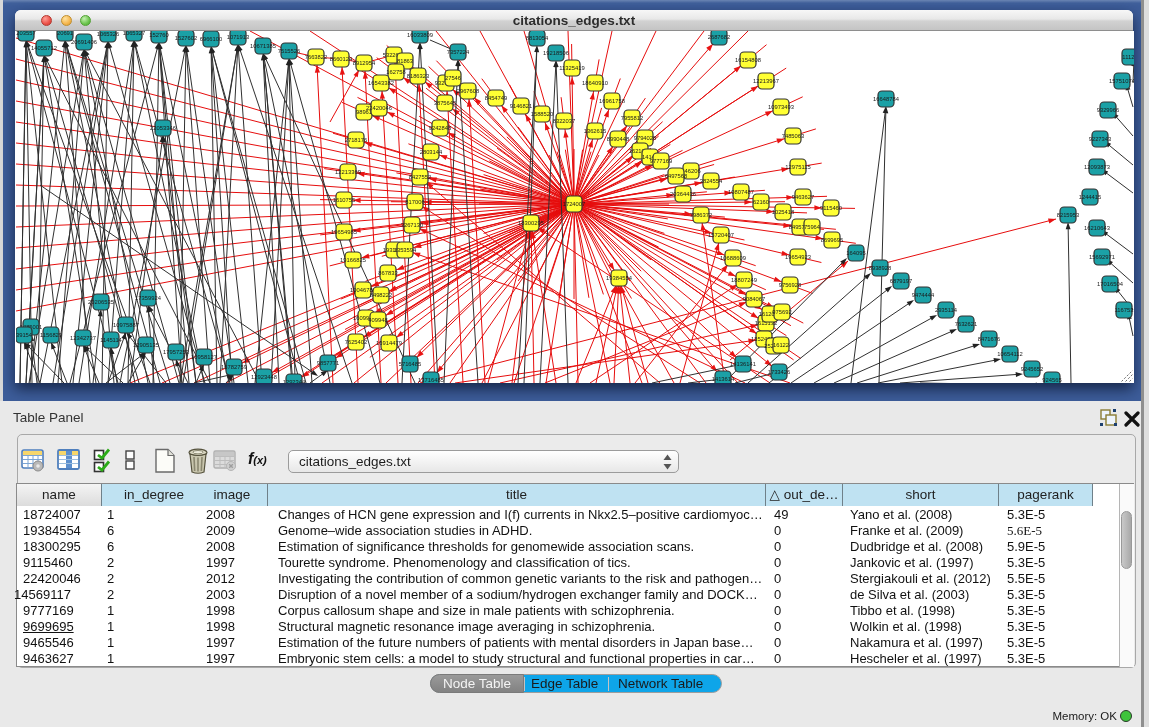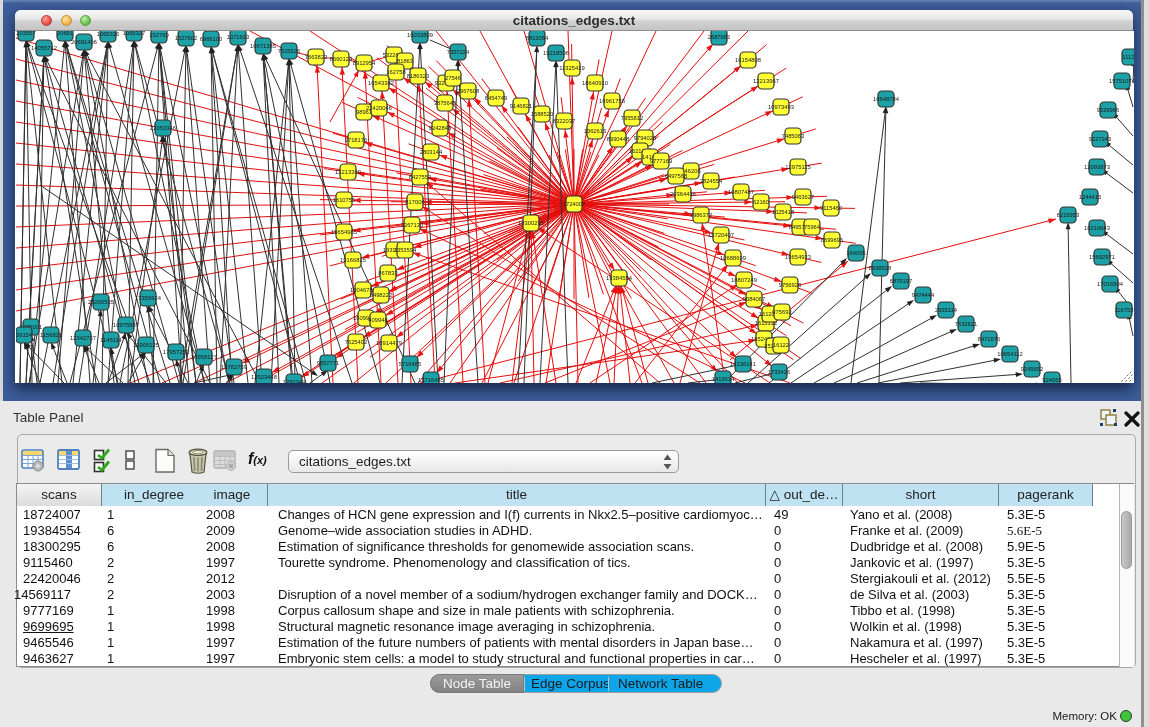--- a/index.html
+++ b/index.html
@@ -414,21 +414,21 @@
 <div class="abs" style="left:248px;top:450px;font-size:16px;color:#111;font-style:italic;font-weight:bold;">f<span style="font-size:11px;font-weight:bold;">(x)</span></div>
 <div class="abs" id="combo">
   <div class="txt">citations_edges.txt</div>
   <svg style="position:absolute;right:5px;top:3px;" width="11" height="16">
     <path d="M5.5 0.5 L9.5 6 H1.5 Z" fill="#555"></path>
     <path d="M5.5 15.5 L9.5 10 H1.5 Z" fill="#555"></path>
   </svg>
 </div>
 
 <div class="abs" id="tbl"></div>
-<div class="hc" style="left:17px;width:85px;background:linear-gradient(#f4f4f4,#dcdcdc);">scans</div>
+<div class="hc" style="left:17px;width:85px;background:linear-gradient(#f4f4f4,#dcdcdc);">name</div>
 <div class="hc" style="left:102px;width:105px;">in_degree</div>
 <div class="hc" style="left:197px;width:71px;">image</div>
 <div class="hc" style="left:268px;width:498px;">title</div>
 <div class="hc" style="left:766px;width:77px;">△ out_de…</div>
 <div class="hc" style="left:843px;width:156px;">short</div>
 <div class="hc" style="left:999px;width:94px;">pagerank</div>
 <div class="hc" style="left:1093px;width:26px;background:#fff;border-right:none;"></div>
 <div class="trow" style="top:507px;">
     <span style="left:23px;">18724007</span>
     <span style="left:107px;">1</span>
@@ -462,20 +462,21 @@
     <span style="left:206px;">1997</span>
     <span style="left:278px;max-width:487px;overflow:hidden;">Tourette syndrome. Phenomenology and classification of tics.</span>
     <span style="left:774px;">0</span>
     <span style="left:850px;">Jankovic et al. (1997)</span>
     <span style="left:1007px;">5.3E-5</span>
   </div>
 <div class="trow" style="top:571px;">
     <span style="left:23px;">22420046</span>
     <span style="left:107px;">2</span>
     <span style="left:206px;">2012</span>
+    <span style="left:278px;max-width:487px;overflow:hidden;">Investigating the contribution of common genetic variants to the risk and pathogen…</span>
     <span style="left:774px;">0</span>
     <span style="left:850px;">Stergiakouli et al. (2012)</span>
     <span style="left:1007px;">5.5E-5</span>
   </div>
 <div class="trow" style="top:587px;">
     <span style="left:14px;">14569117</span>
     <span style="left:107px;">2</span>
     <span style="left:206px;">2003</span>
     <span style="left:278px;max-width:487px;overflow:hidden;">Disruption of a novel member of a sodium/hydrogen exchanger family and DOCK…</span>
     <span style="left:774px;">0</span>
@@ -516,19 +517,19 @@
     <span style="left:278px;max-width:487px;overflow:hidden;">Embryonic stem cells: a model to study structural and functional properties in car…</span>
     <span style="left:774px;">0</span>
     <span style="left:850px;">Hescheler et al. (1997)</span>
     <span style="left:1007px;">5.3E-5</span>
   </div>
 <div class="abs" id="sbar"></div>
 <div class="abs" id="sthumb"></div>
 
 <div class="abs" id="tabs">
   <div id="tabsel">Node Table</div>
-  <span class="tabtxt" style="left:100px;">Edge Corpus</span>
+  <span class="tabtxt" style="left:100px;">Edge Table</span>
   <span class="tabtxt" style="left:187px;">Network Table</span>
   <span style="position:absolute;left:93px;top:2px;width:1px;height:14px;background:#c3c3c3;"></span>
   <span style="position:absolute;left:177px;top:2px;width:1px;height:14px;background:#c3c3c3;"></span>
 </div>
 <div class="abs" id="memok">Memory: OK</div>
 <div class="abs" id="memdot"></div>
 
 </body></html>

